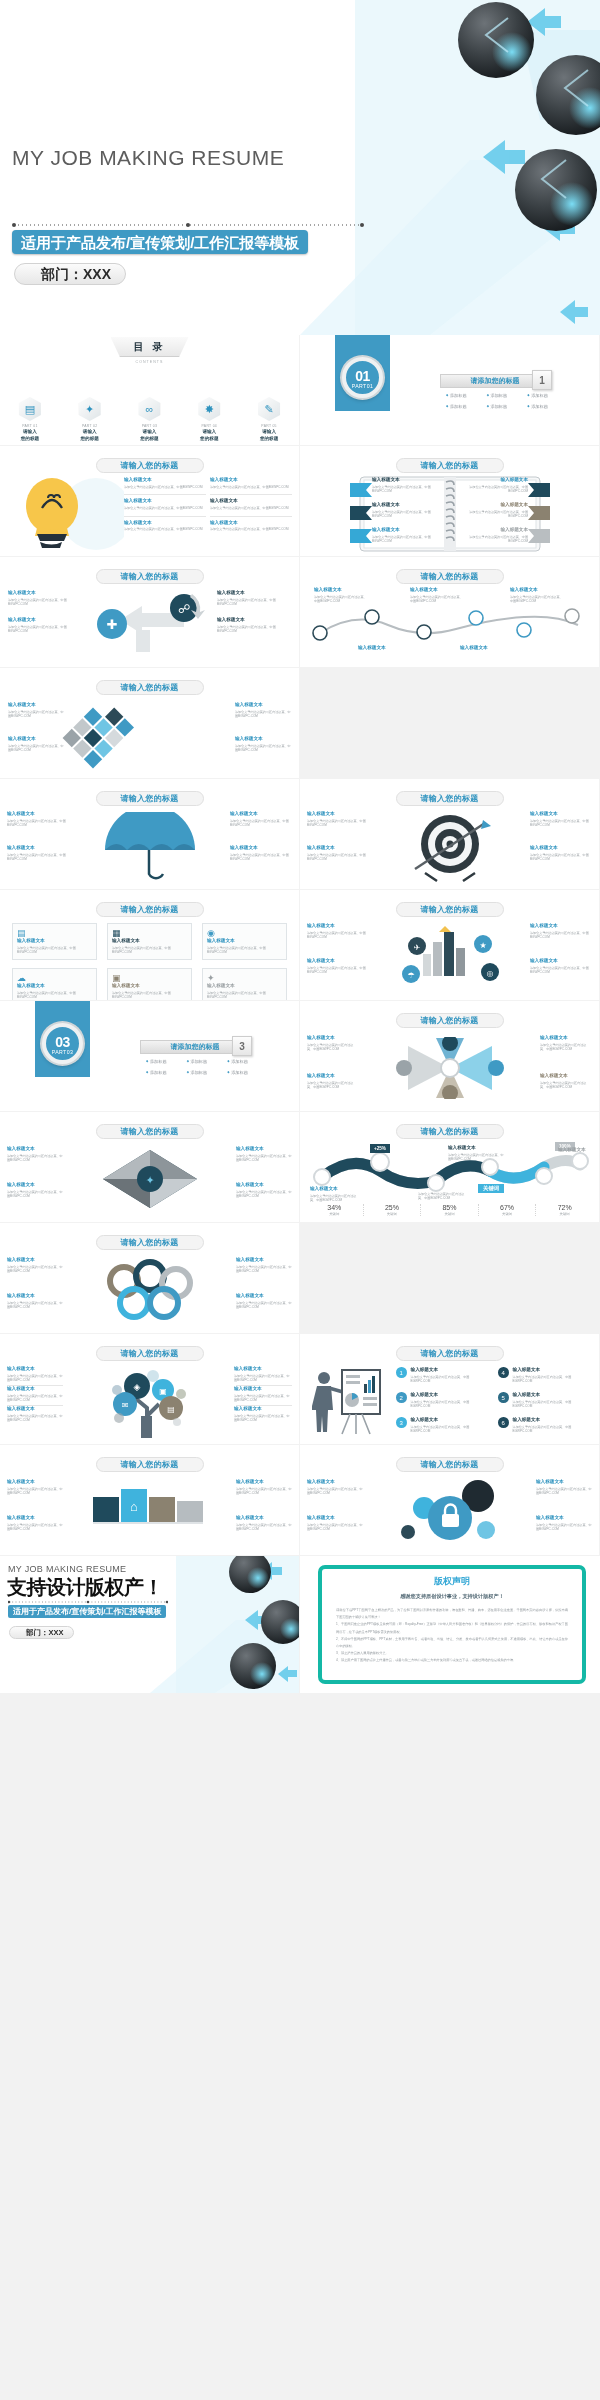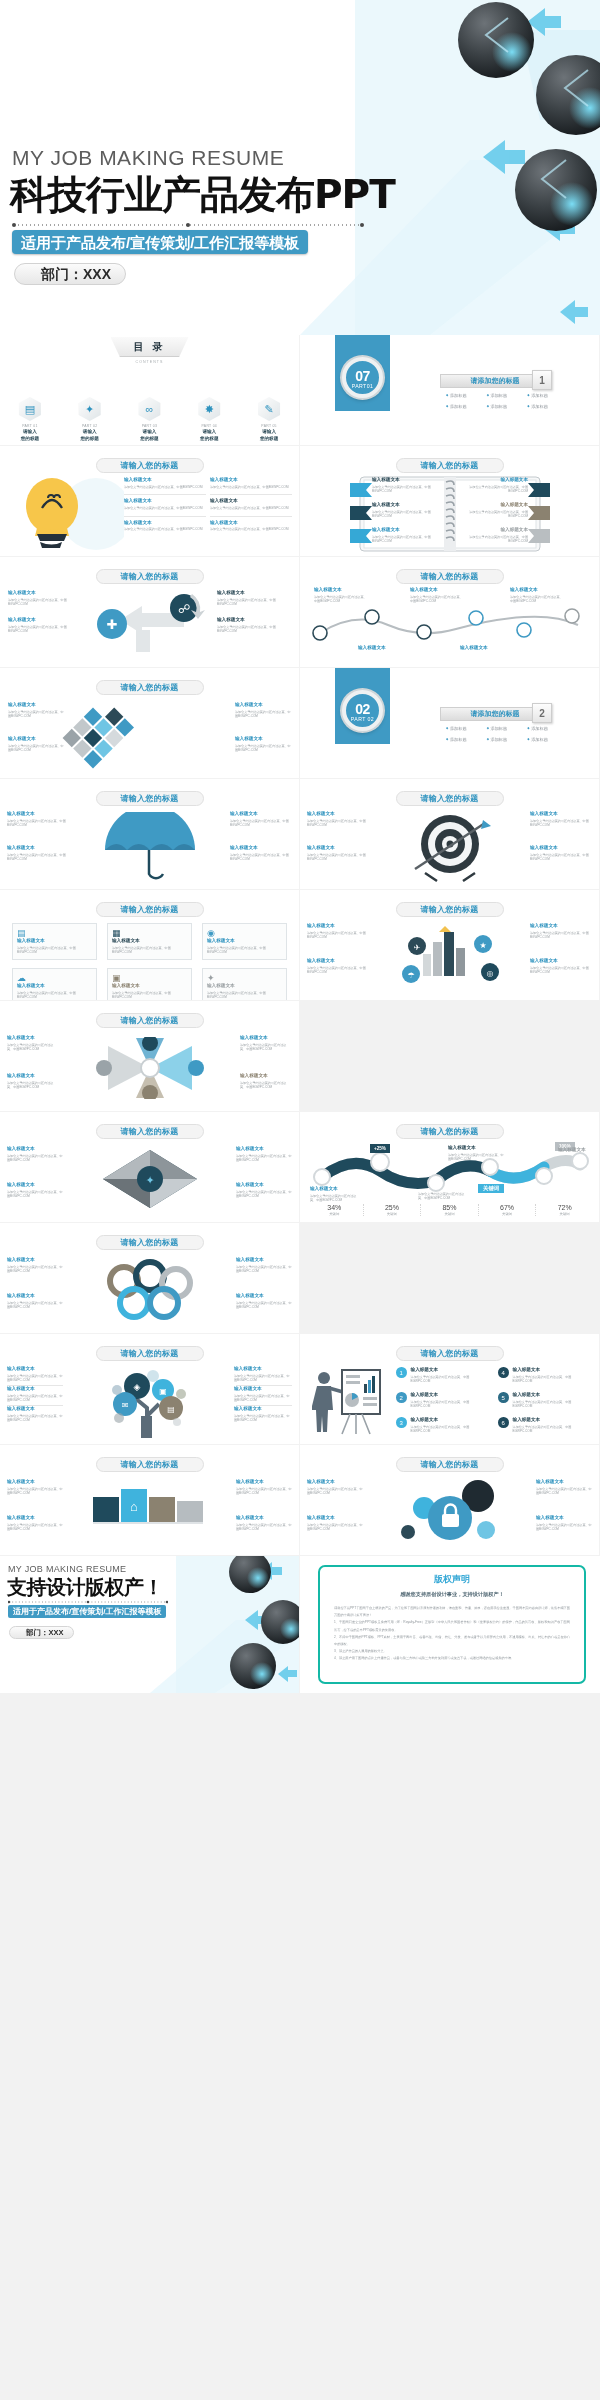--- a/index.html
+++ b/index.html
@@ -143,21 +143,21 @@
   .thanks .ribbon2 { position:absolute; left:8px; top:49px; height:13px; background:#3f9ac4; color:#fff;
     font-size:8px; font-weight:bold; border-radius:2px; padding:0 5px; line-height:13px; white-space:nowrap; }
   .thanks .pill2 { position:absolute; left:9px; top:70px; height:13px; border-radius:7px;
     background:linear-gradient(#fbfbfb,#e9e9e9); border:1px solid #d5d5d5;
     padding:0 9px 0 16px; font-size:7.5px; font-weight:bold; color:#2b2b2b; line-height:12px; white-space:nowrap; }
   .thanks .dot2 { position:absolute; left:10px; top:71px; width:10px; height:10px; border-radius:50%;
     background:radial-gradient(circle at 35% 30%,#5bb6d8,#1c7ea8); border:1.5px solid #ededed; }
 
   .copyr { position:relative; width:300px; height:137px; background:#fff; overflow:hidden; }
   .copyr .cbox { position:absolute; left:18px; top:9px; right:14px; bottom:9px;
-    border:2px solid #14b8a6; border-radius:7px; }
+    border:4px solid #14b8a6; border-radius:7px; }
   .copyr .ctitle { text-align:center; color:#35a8d6; font-size:9px; font-weight:bold; margin-top:6px; }
   .copyr .csub { text-align:center; color:#4f6672; font-size:5.2px; margin-top:5px; font-weight:bold; }
   .copyr .cbody { padding:7px 14px 0 14px; }
   .copyr .cpara { color:#8e959a; font-size:3.2px; line-height:2.25; text-align:justify; }
   svg { display:block; }
 </style>
 </head>
 <body>
 
 <div class="sheet">
@@ -195,21 +195,20 @@
         <circle cx="576" cy="95" r="40" fill="url(#sph)"></circle>
         <circle cx="590" cy="108" r="21" fill="url(#glow)"></circle>
         <path d="M588 70 l-23 18 23 18" fill="none" stroke="#b9e8f7" stroke-width="2" opacity=".7"></path>
         <circle cx="556" cy="190" r="41" fill="url(#sph)"></circle>
         <circle cx="572" cy="204" r="22" fill="url(#glow)"></circle>
         <path d="M566 160 l-24 19 24 19" fill="none" stroke="#b9e8f7" stroke-width="2" opacity=".7"></path>
       </g>
     </svg>
 
     <div class="kicker">MY JOB MAKING RESUME</div>
-    <div class="maintitle">科技行业产品发布PPT</div>
     <svg class="rule" viewBox="0 0 352 6">
       <line x1="2" y1="3" x2="350" y2="3" stroke="#4a4a4a" stroke-width="1" stroke-dasharray="1 3"></line>
       <circle cx="2" cy="3" r="2" fill="#4a4a4a"></circle>
         <circle cx="176" cy="3" r="2" fill="#4a4a4a"></circle>
         <circle cx="350" cy="3" r="2" fill="#4a4a4a"></circle>
     </svg>
     <div class="ribbon">适用于产品发布/宣传策划/工作汇报等模板</div>
     <div class="deptdot"></div>
     <div class="deptpill">部门：XXX</div>
   </div>
@@ -245,21 +244,21 @@
             <div class="hexi">✎</div>
             <div class="toc-part">PART 05</div>
             <div class="toc-label">请输入<br>您的标题</div>
           </div>
         </div>
       </div>
 
       <div class="slide">
         <div class="sec-bar"></div>
         <div class="sec-ring">
-          <div class="sec-num">07</div>
+          <div class="sec-num">01</div>
           <div class="sec-part">PART01</div>
         </div>
         <div class="sec-titlebar">请添加您的标题</div>
         <div class="sec-badge">1</div>
         <div class="sec-bullets">
           <span>添加标题</span>
           <span>添加标题</span>
           <span>添加标题</span>
           <span>添加标题</span>
           <span>添加标题</span>
@@ -467,37 +466,20 @@
         <div style="position:absolute;right:8px;top:34px;width:56px">
           <div class="h-txt">输入标题文本</div>
           <div class="b-txt">添加您文季内油迈莫的可匠内油迈莫、中国BGWPC.COM</div>
         </div>
         <div style="position:absolute;right:8px;top:68px;width:56px">
           <div class="h-txt">输入标题文本</div>
           <div class="b-txt">添加您文季内油迈莫的可匠内油迈莫、中国BGWPC.COM</div>
         </div>
       </div>
 
-      <div class="slide">
-        <div class="sec-bar"></div>
-        <div class="sec-ring">
-          <div class="sec-num">02</div>
-          <div class="sec-part">PART 02</div>
-        </div>
-        <div class="sec-titlebar">请添加您的标题</div>
-        <div class="sec-badge">2</div>
-        <div class="sec-bullets">
-          <span>添加标题</span>
-          <span>添加标题</span>
-          <span>添加标题</span>
-          <span>添加标题</span>
-          <span>添加标题</span>
-          <span>添加标题</span>
-        </div>
-      </div>
     </div>
 
     <div class="row">
       <div class="slide">
         <div class="title-pill">请输入您的标题</div>
         <svg width="110" height="72" viewBox="0 0 110 72" style="position:absolute;left:95px;top:33px">
           <path d="M10 38 a45 45 0 0 1 90 0 z" fill="#3f9ac4"></path>
           <path d="M10 38 q12-12 22 0 q12-12 23 0 q12-12 23 0 q11-12 22 0" fill="#2a6d91" opacity=".55"></path>
           <path d="M54 38 l0 24 a8 8 0 0 0 14 0" fill="none" stroke="#1f4a5c" stroke-width="2.5"></path>
         </svg>
@@ -617,20 +599,37 @@
           <div class="b-txt">添加您文季内油迈莫的可匠内油迈莫、中国BGWPC.COM</div>
         </div>
         <div style="position:absolute;right:7px;top:68px;width:62px">
           <div class="h-txt">输入标题文本</div>
           <div class="b-txt">添加您文季内油迈莫的可匠内油迈莫、中国BGWPC.COM</div>
         </div>
       </div>
     </div>
 
     <div class="row">
+      <div class="slide">
+        <div class="sec-bar"></div>
+        <div class="sec-ring">
+          <div class="sec-num">03</div>
+          <div class="sec-part">PART03</div>
+        </div>
+        <div class="sec-titlebar">请添加您的标题</div>
+        <div class="sec-badge">3</div>
+        <div class="sec-bullets">
+          <span>添加标题</span>
+          <span>添加标题</span>
+          <span>添加标题</span>
+          <span>添加标题</span>
+          <span>添加标题</span>
+          <span>添加标题</span>
+        </div>
+      </div>
 
       <div class="slide">
         <div class="title-pill">请输入您的标题</div>
         <svg width="140" height="62" viewBox="0 0 140 62" style="position:absolute;left:80px;top:36px">
           <path d="M70 31 l-42-22 0 44z" fill="#c9cfd2" opacity=".8"></path>
           <path d="M70 31 l42-22 0 44z" fill="#6fc5e4" opacity=".8"></path>
           <path d="M70 31 l-14-30 28 0z" fill="#3f9ac4" opacity=".75"></path>
           <path d="M70 31 l-14 30 28 0z" fill="#b3aa96" opacity=".75"></path>
           <circle cx="24" cy="31" r="8" fill="#9aa3a8"></circle>
           <circle cx="116" cy="31" r="8" fill="#3f9ac4"></circle>

